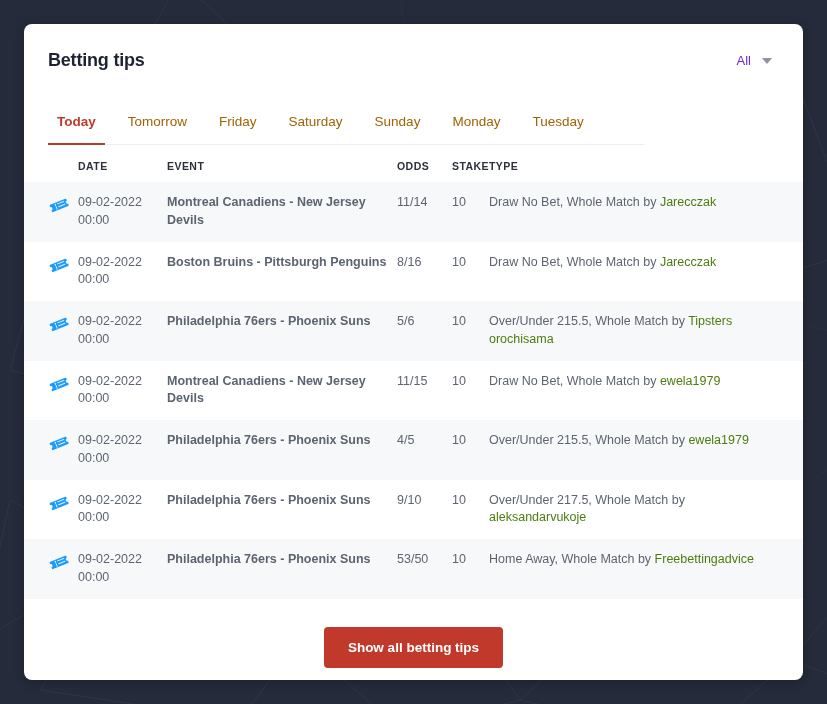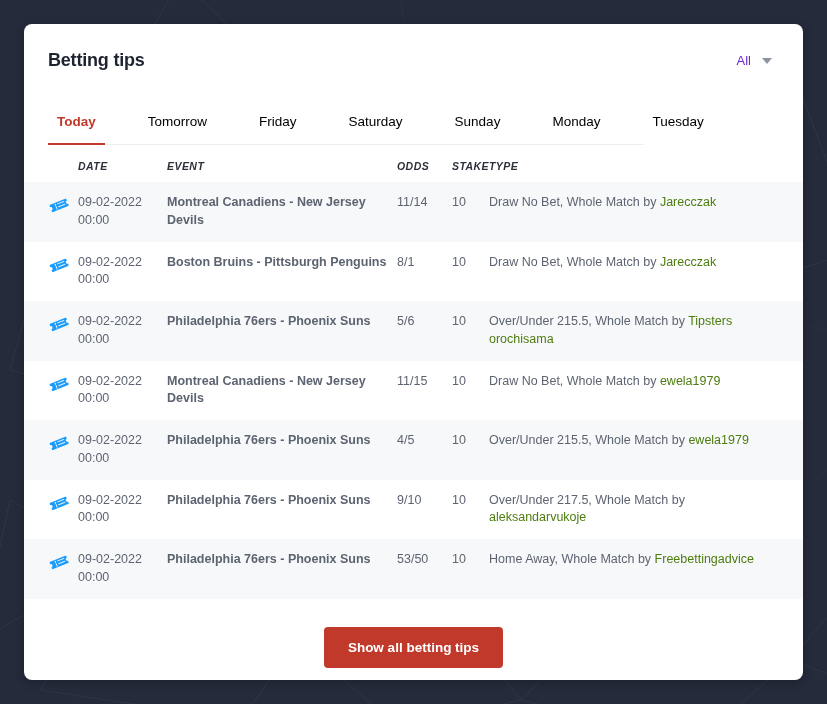--- a/index.html
+++ b/index.html
@@ -83,27 +83,26 @@
     width: 596px;
   }
   .tabs {
     display: flex;
     align-items: flex-end;
     height: 100%;
     border-bottom: 1px solid #eceef0;
   }
   .tab {
     font-size: 13.5px;
-    color: #000000;
+    color: #a16207;
     padding: 7px 0 15px 0;
     margin-right: 32px;
     cursor: pointer;
     position: relative;
     white-space: nowrap;
-    margin-left: 20px;
   }
   .tab:first-child { margin-left: 9px; }
   .tab.active {
     color: #c0392b;
     font-weight: bold;
   }
   .tab.active::after {
     content: "";
     position: absolute;
     left: -9px;
@@ -120,21 +119,20 @@
     table-layout: fixed;
   }
   table.tips thead th {
     font-size: 10.5px;
     font-weight: bold;
     color: #2b303a;
     letter-spacing: 0.45px;
     text-align: left;
     padding: 16px 0 10px 0;
     vertical-align: middle;
-    font-style: italic;
   }
   .col-icon  { width: 54px; }
   .col-date  { width: 89px; }
   .col-event { width: 230px; }
   .col-odds  { width: 55px; }
   .col-stake { width: 37px; }
   .col-type  { width: auto; }
 
   table.tips tbody td {
     padding: 12px 0 12px 0;
@@ -292,21 +290,21 @@
                   <path d="M3.2 8.2h17.6a1 1 0 0 1 1 1v1.4a1.9 1.9 0 0 0 0 3.8v1.4a1 1 0 0 1-1 1H3.2a1 1 0 0 1-1-1v-1.4a1.9 1.9 0 0 0 0-3.8V9.2a1 1 0 0 1 1-1z" fill="#1b9cfc"></path>
                   <path d="M8.4 9.6v1.2M8.4 12.5v1.2M8.4 15.4v-0.6" stroke="#ffffff" stroke-width="1.1" stroke-linecap="round"></path>
                   <path d="M11 10.3h7.2M11 13.6h7.2" stroke="#ffffff" stroke-width="1.1" stroke-linecap="round" opacity="0.85"></path>
                 </g>
               </svg></span></td>
           <td class="cell-date">
             <div>09-02-2022</div>
             <div>00:00</div>
           </td>
           <td class="cell-event">Boston Bruins - Pittsburgh Penguins</td>
-          <td class="cell-odds">8/1</td>
+          <td class="cell-odds">8/16</td>
           <td class="cell-stake">10</td>
           <td class="cell-type"><span>Draw No Bet, Whole Match by </span><span class="tip-link">Jarecczak</span></td>
         </tr>
         <tr class="striped">
           <td><span><svg class="ticket-icon" viewBox="0 0 24 24" xmlns="http://www.w3.org/2000/svg">
                 <g transform="rotate(-22 12 12)">
                   <path d="M3.2 8.2h17.6a1 1 0 0 1 1 1v1.4a1.9 1.9 0 0 0 0 3.8v1.4a1 1 0 0 1-1 1H3.2a1 1 0 0 1-1-1v-1.4a1.9 1.9 0 0 0 0-3.8V9.2a1 1 0 0 1 1-1z" fill="#1b9cfc"></path>
                   <path d="M8.4 9.6v1.2M8.4 12.5v1.2M8.4 15.4v-0.6" stroke="#ffffff" stroke-width="1.1" stroke-linecap="round"></path>
                   <path d="M11 10.3h7.2M11 13.6h7.2" stroke="#ffffff" stroke-width="1.1" stroke-linecap="round" opacity="0.85"></path>
                 </g>

